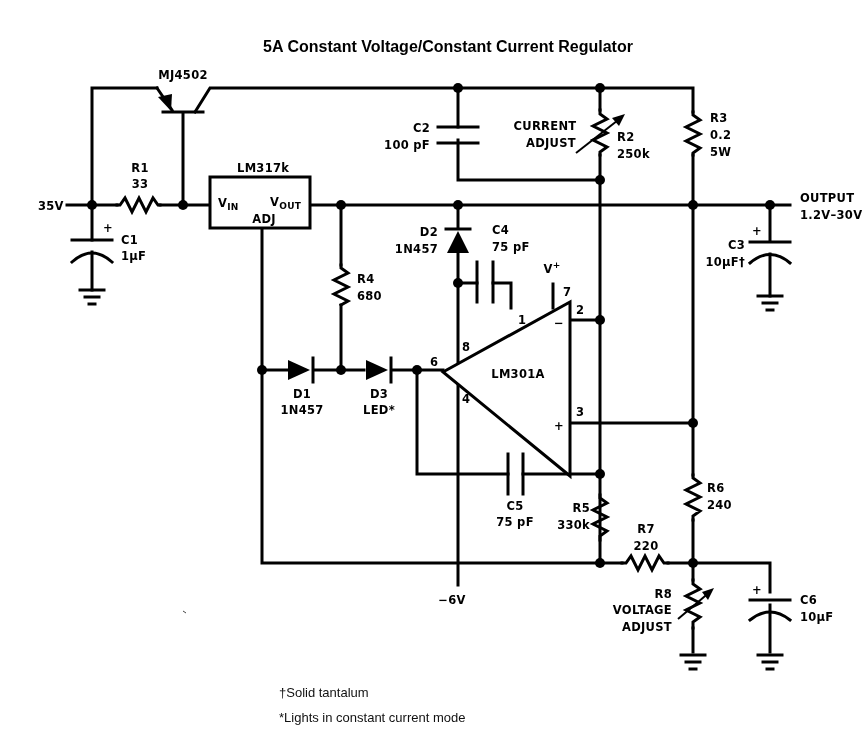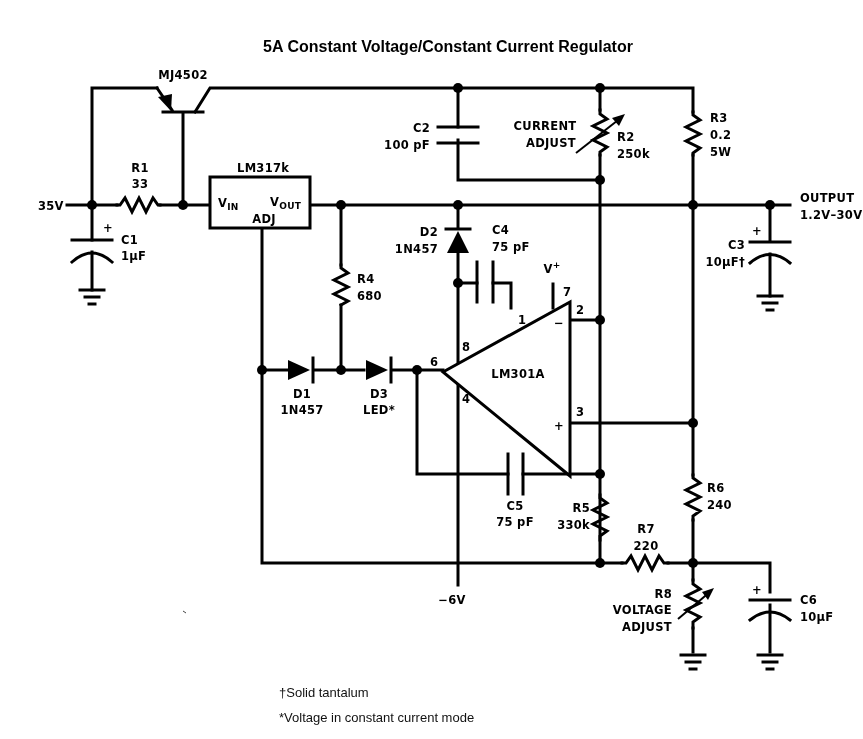--- a/index.html
+++ b/index.html
@@ -276,13 +276,13 @@
 
   <text class="lbl" x="38" y="210">35V</text>
   <text class="lbl" x="800" y="202">OUTPUT</text>
   <text class="lbl" x="800" y="219">1.2V–30V</text>
   <text class="lbl" x="452" y="604" text-anchor="middle">−6V</text>
 
   <path d="M183,611 l3,2" stroke="#444" stroke-width="1"></path>
 </svg>
 
 <div class="note" style="left:279px; top:685px;">†Solid tantalum</div>
-<div class="note" style="left:279px; top:710px;">*Voltage in constant current mode</div>
+<div class="note" style="left:279px; top:710px;">*Lights in constant current mode</div>
 
 </body></html>

